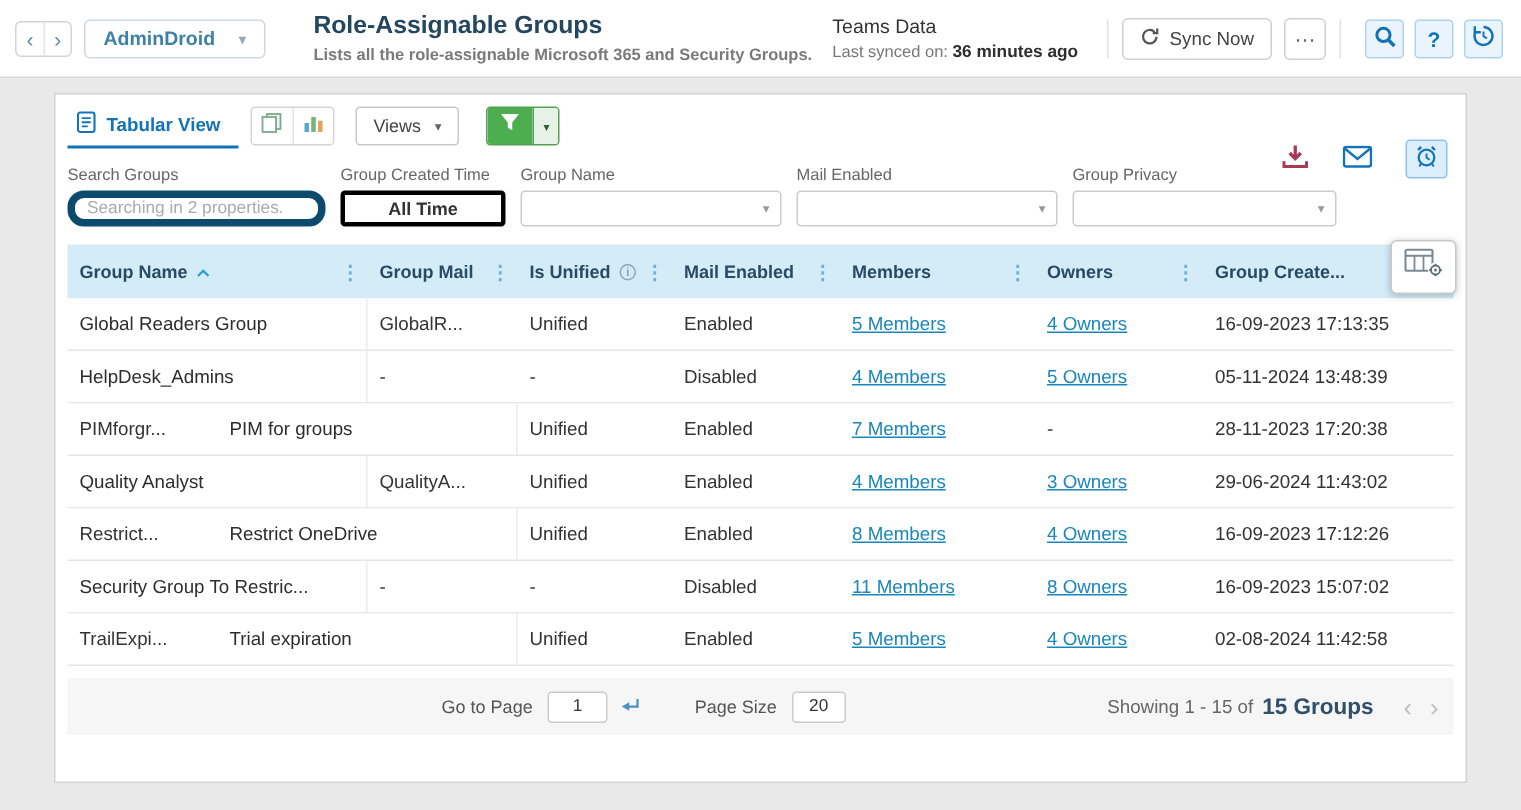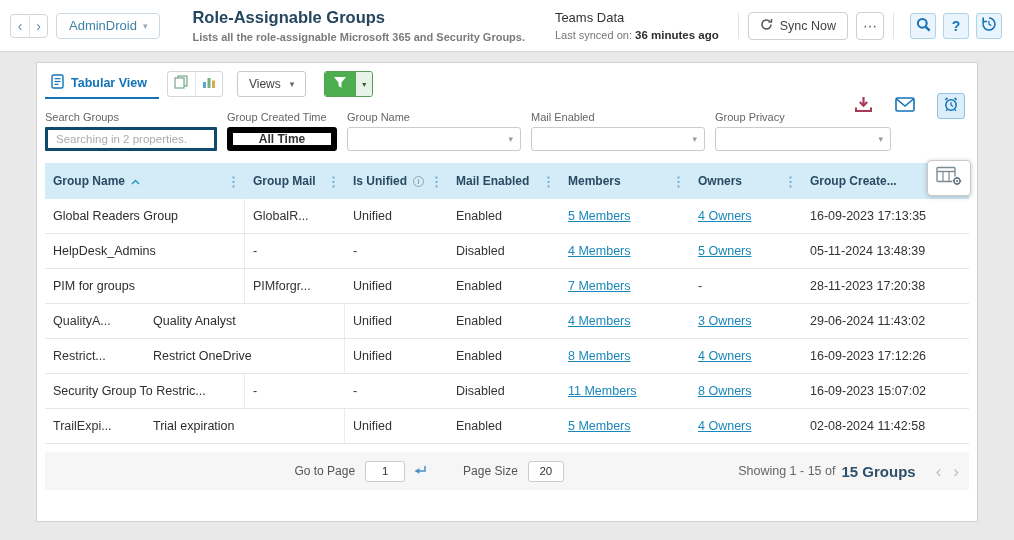--- a/index.html
+++ b/index.html
@@ -15,23 +15,23 @@
   
   .top-header {
     height:52px; background:#fff; border-bottom:1px solid #d9d9d9;
     display:flex; align-items:center; padding:0 12px 0 10px;
   }
   .nav-pills { display:flex; border:1px solid #d4d4d4; border-radius:4px; height:24px; background:#fff; }
   .nav-pill { width:18px; display:flex; align-items:center; justify-content:center;
     color:#5f8aa5; font-size:14px; cursor:pointer; }
   .nav-pill + .nav-pill { border-left:1px solid #e4e4e4; }
 
-  .app-select { margin-left:8px; display:flex; align-items:center; gap:6px;
+  .app-select { margin-left:8px; display:flex; align-items:center; gap:16px;
     border:1px solid #ccd9e2; border-radius:4px; height:26px; padding:0 12px;
-    color:#3e81a5; font-size:13px; font-weight:normal; cursor:pointer; background:#fff; }
+    color:#3e81a5; font-size:13px; font-weight:bold; cursor:pointer; background:#fff; }
   .app-caret { color:#98a8b2; font-size:9px; }
 
   .title-block { margin-left:32px; }
   .page-title { font-size:16.5px; font-weight:bold; color:#24465f; }
   .page-subtitle { font-size:11px; color:#7a7a7a; margin-top:4px;font-weight:bold; }
 
   .sync-block { margin-left:auto; margin-right:10px; }
   .data-source { font-size:13px; color:#333; }
   .last-synced { font-size:11px; color:#777; margin-top:4px; }
   .last-synced .strong { color:#2e2e2e; font-weight:bold; font-size:11.5px; }
@@ -75,24 +75,24 @@
   .actions-row { position:absolute; right:12px; top:30px; display:flex; align-items:center; gap:22px; }
   .plain-icon-btn { background:none; border:none; cursor:pointer; display:flex; align-items:center; }
   .alarm-wrap { width:28px; height:26px; background:#ddeefb; border:1px solid #8fc2e9;
     border-radius:3px; display:flex; align-items:center; justify-content:center; cursor:pointer; }
 
   
   .filters-row { display:flex; margin-top:12px; gap:10px; }
   .filter-label { font-size:11px; color:#666; margin-bottom:4px; display:block; }
   .f-search { width:172px; } .f-created { width:110px; } .f-name { width:174px; }
   .f-mail { width:174px; } .f-privacy { width:176px; }
-  .text-input { width:100%; height:24px; border:3px solid #0c4a6e; border-radius:1px;
+  .text-input { width:100%; height:24px; border:5px solid #0c4a6e; border-radius:11px;
     padding:0 8px; font-size:11.5px; color:#333; font-family:inherit; outline:none; }
   .text-input::placeholder { color:#ababab; }
-  .all-time-btn { width:100%; height:24px; border:6px solid #000000; border-radius:3px;
+  .all-time-btn { width:100%; height:24px; border:3px solid #000000; border-radius:3px;
     background:#fff; font-size:12px; font-weight:bold; color:#333; cursor:pointer;
     display:flex; align-items:center; justify-content:center; font-family:inherit; }
   .select { position:relative; width:100%; height:24px; border:1px solid #ccc;
     border-radius:3px; background:#fff; display:flex; align-items:center; padding:0 18px 0 8px;
     font-size:12px; color:#333; cursor:pointer; }
   .select .sel-caret { position:absolute; right:7px; color:#999; font-size:9px; }
 
   
   .table-wrap { margin-top:12px; position:relative; }
   .thead { display:flex; background:#d3ecf8; height:36px; align-items:stretch; }
@@ -415,49 +415,49 @@
           </div>
     <div class="td col-owners">
             <a class="cell-link">5 Owners</a>
           </div>
     <div class="td col-created">
             <span>05-11-2024 13:48:39</span>
           </div>
   </div>
 
   <div class="tr">
+    <div class="td col-mail">
+            <span>PIMforgr...</span>
+          </div>
     <div class="td col-name">
             <span>PIM for groups</span>
           </div>
-    <div class="td col-mail">
-            <span>PIMforgr...</span>
-          </div>
     <div class="td col-unified">
             <span>Unified</span>
           </div>
     <div class="td col-mailenabled">
             <span>Enabled</span>
           </div>
     <div class="td col-members">
             <a class="cell-link">7 Members</a>
           </div>
     <div class="td col-owners">
             <a class="">-</a>
           </div>
     <div class="td col-created">
             <span>28-11-2023 17:20:38</span>
           </div>
   </div>
 
   <div class="tr">
+    <div class="td col-name">
+            <span>Quality Analyst</span>
+          </div>
     <div class="td col-mail">
             <span>QualityA...</span>
-          </div>
-    <div class="td col-name">
-            <span>Quality Analyst</span>
           </div>
     <div class="td col-unified">
             <span>Unified</span>
           </div>
     <div class="td col-mailenabled">
             <span>Enabled</span>
           </div>
     <div class="td col-members">
             <a class="cell-link">4 Members</a>
           </div>

